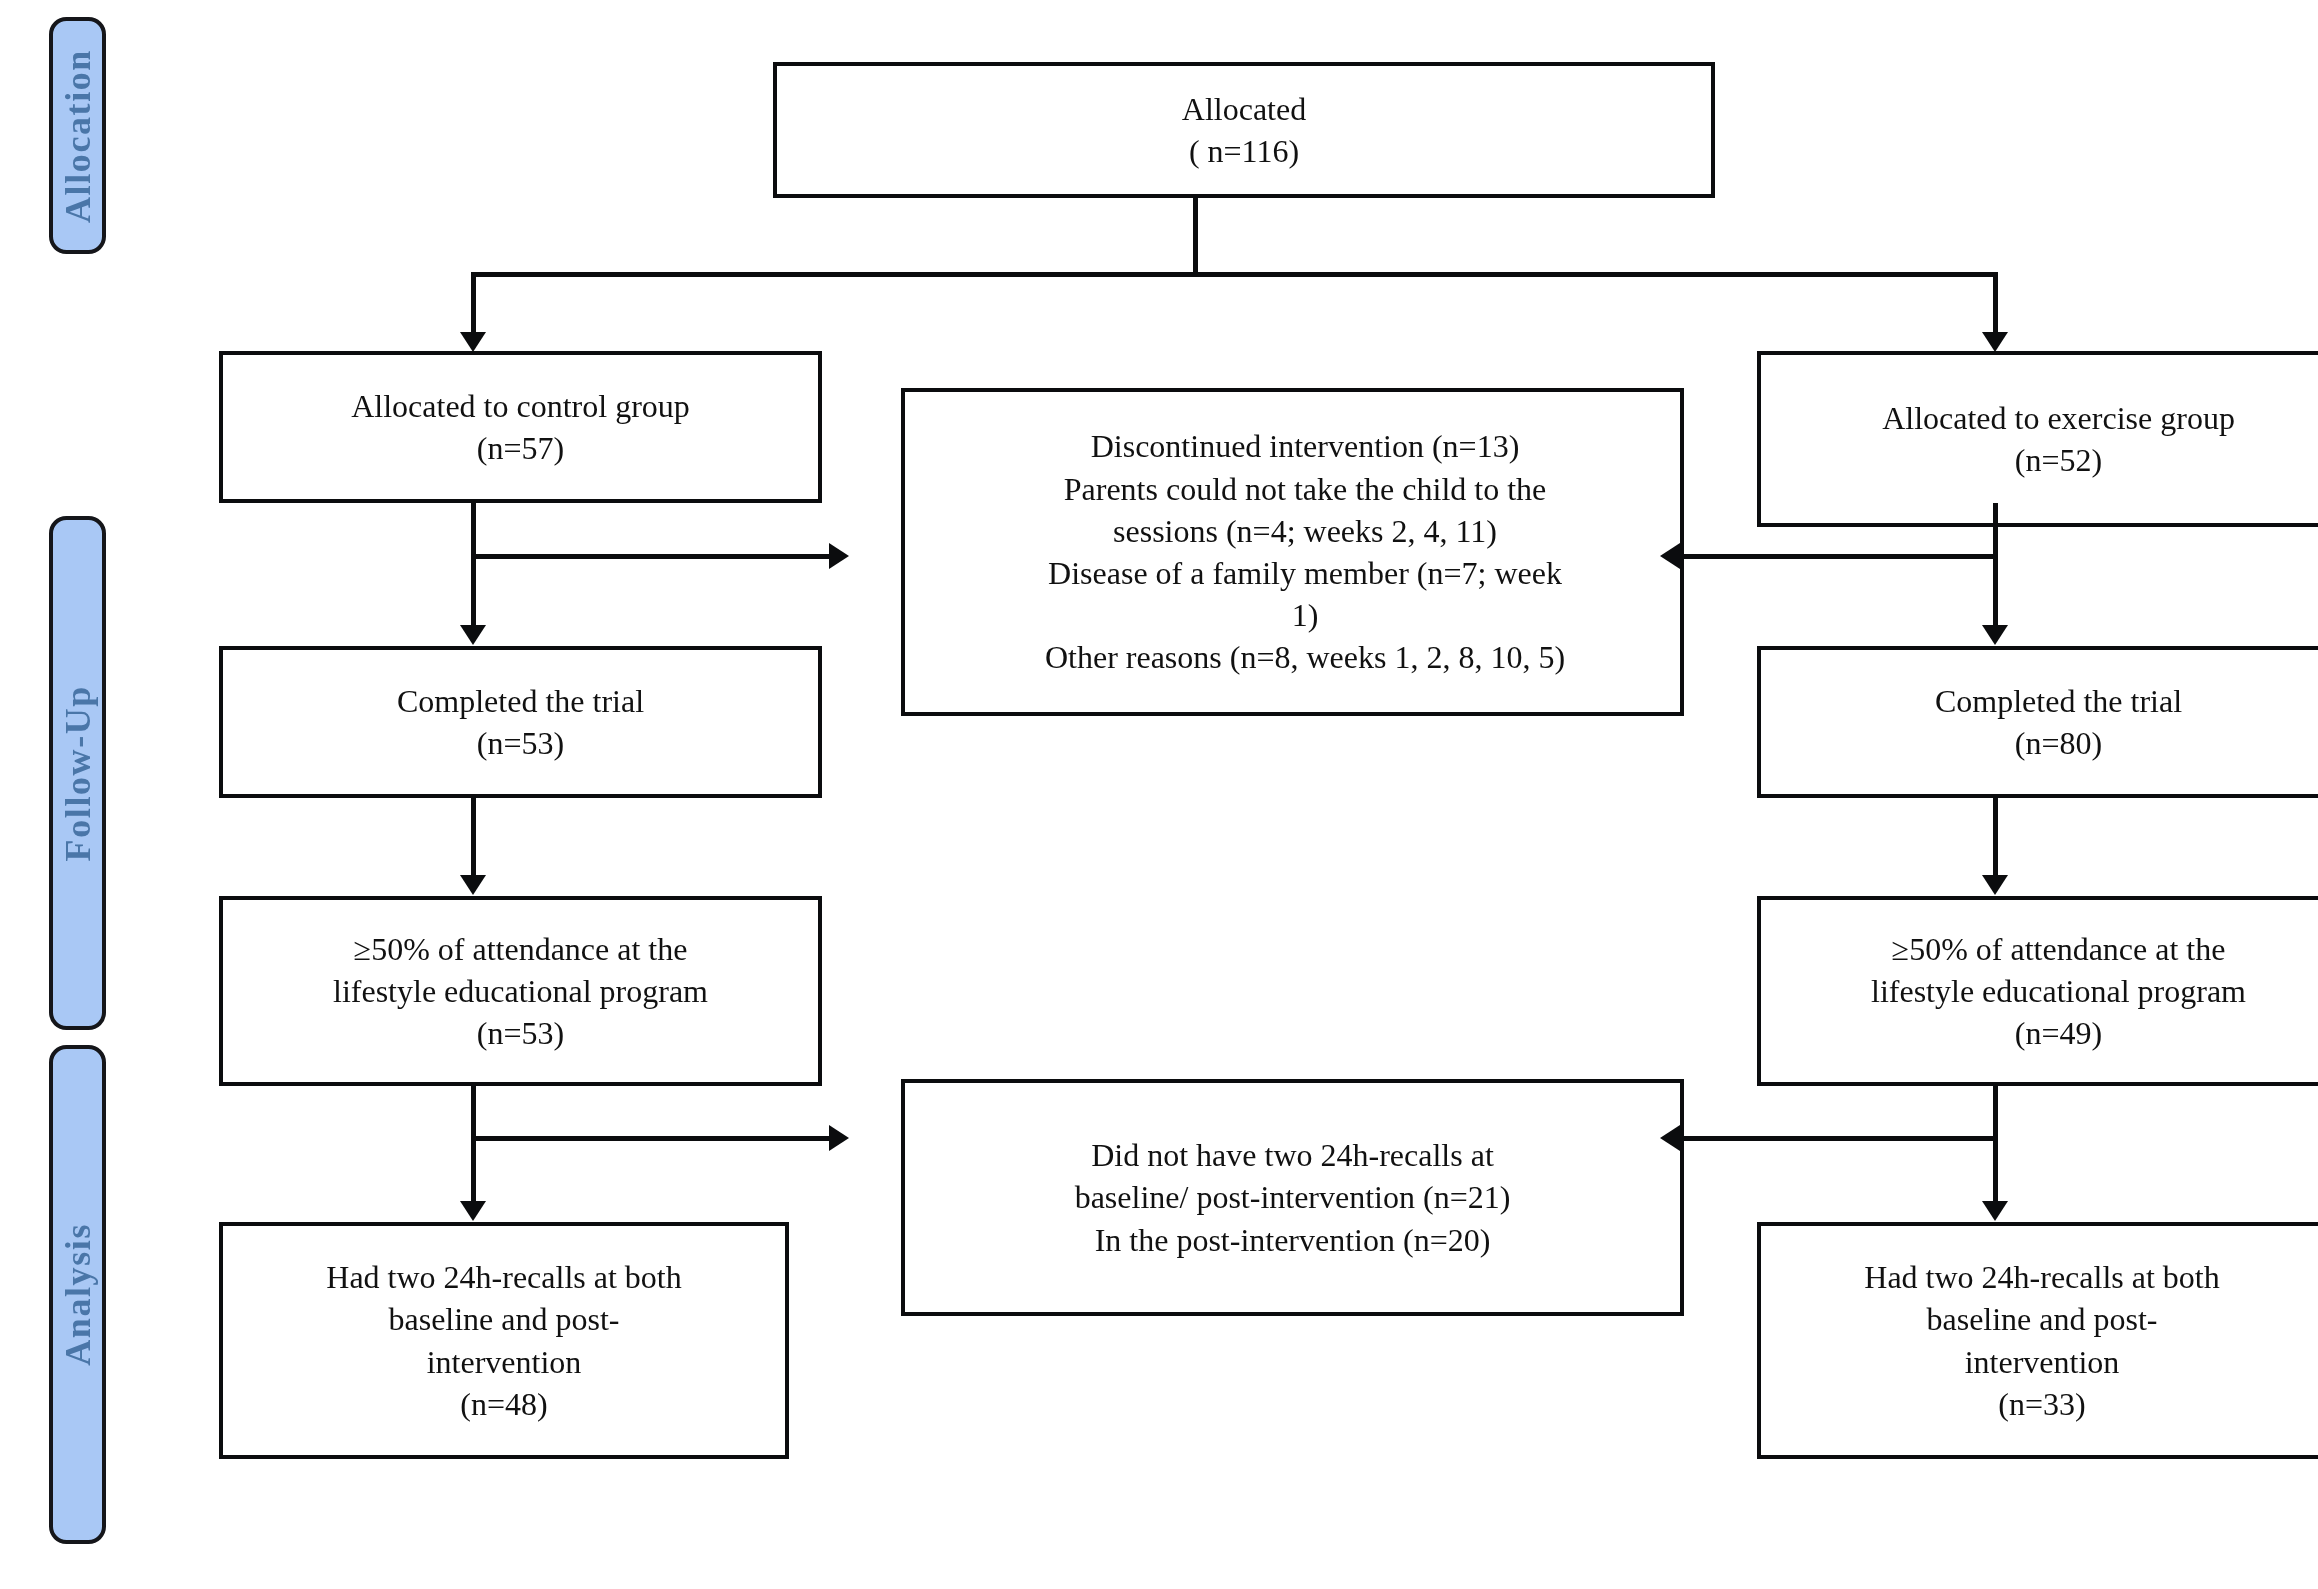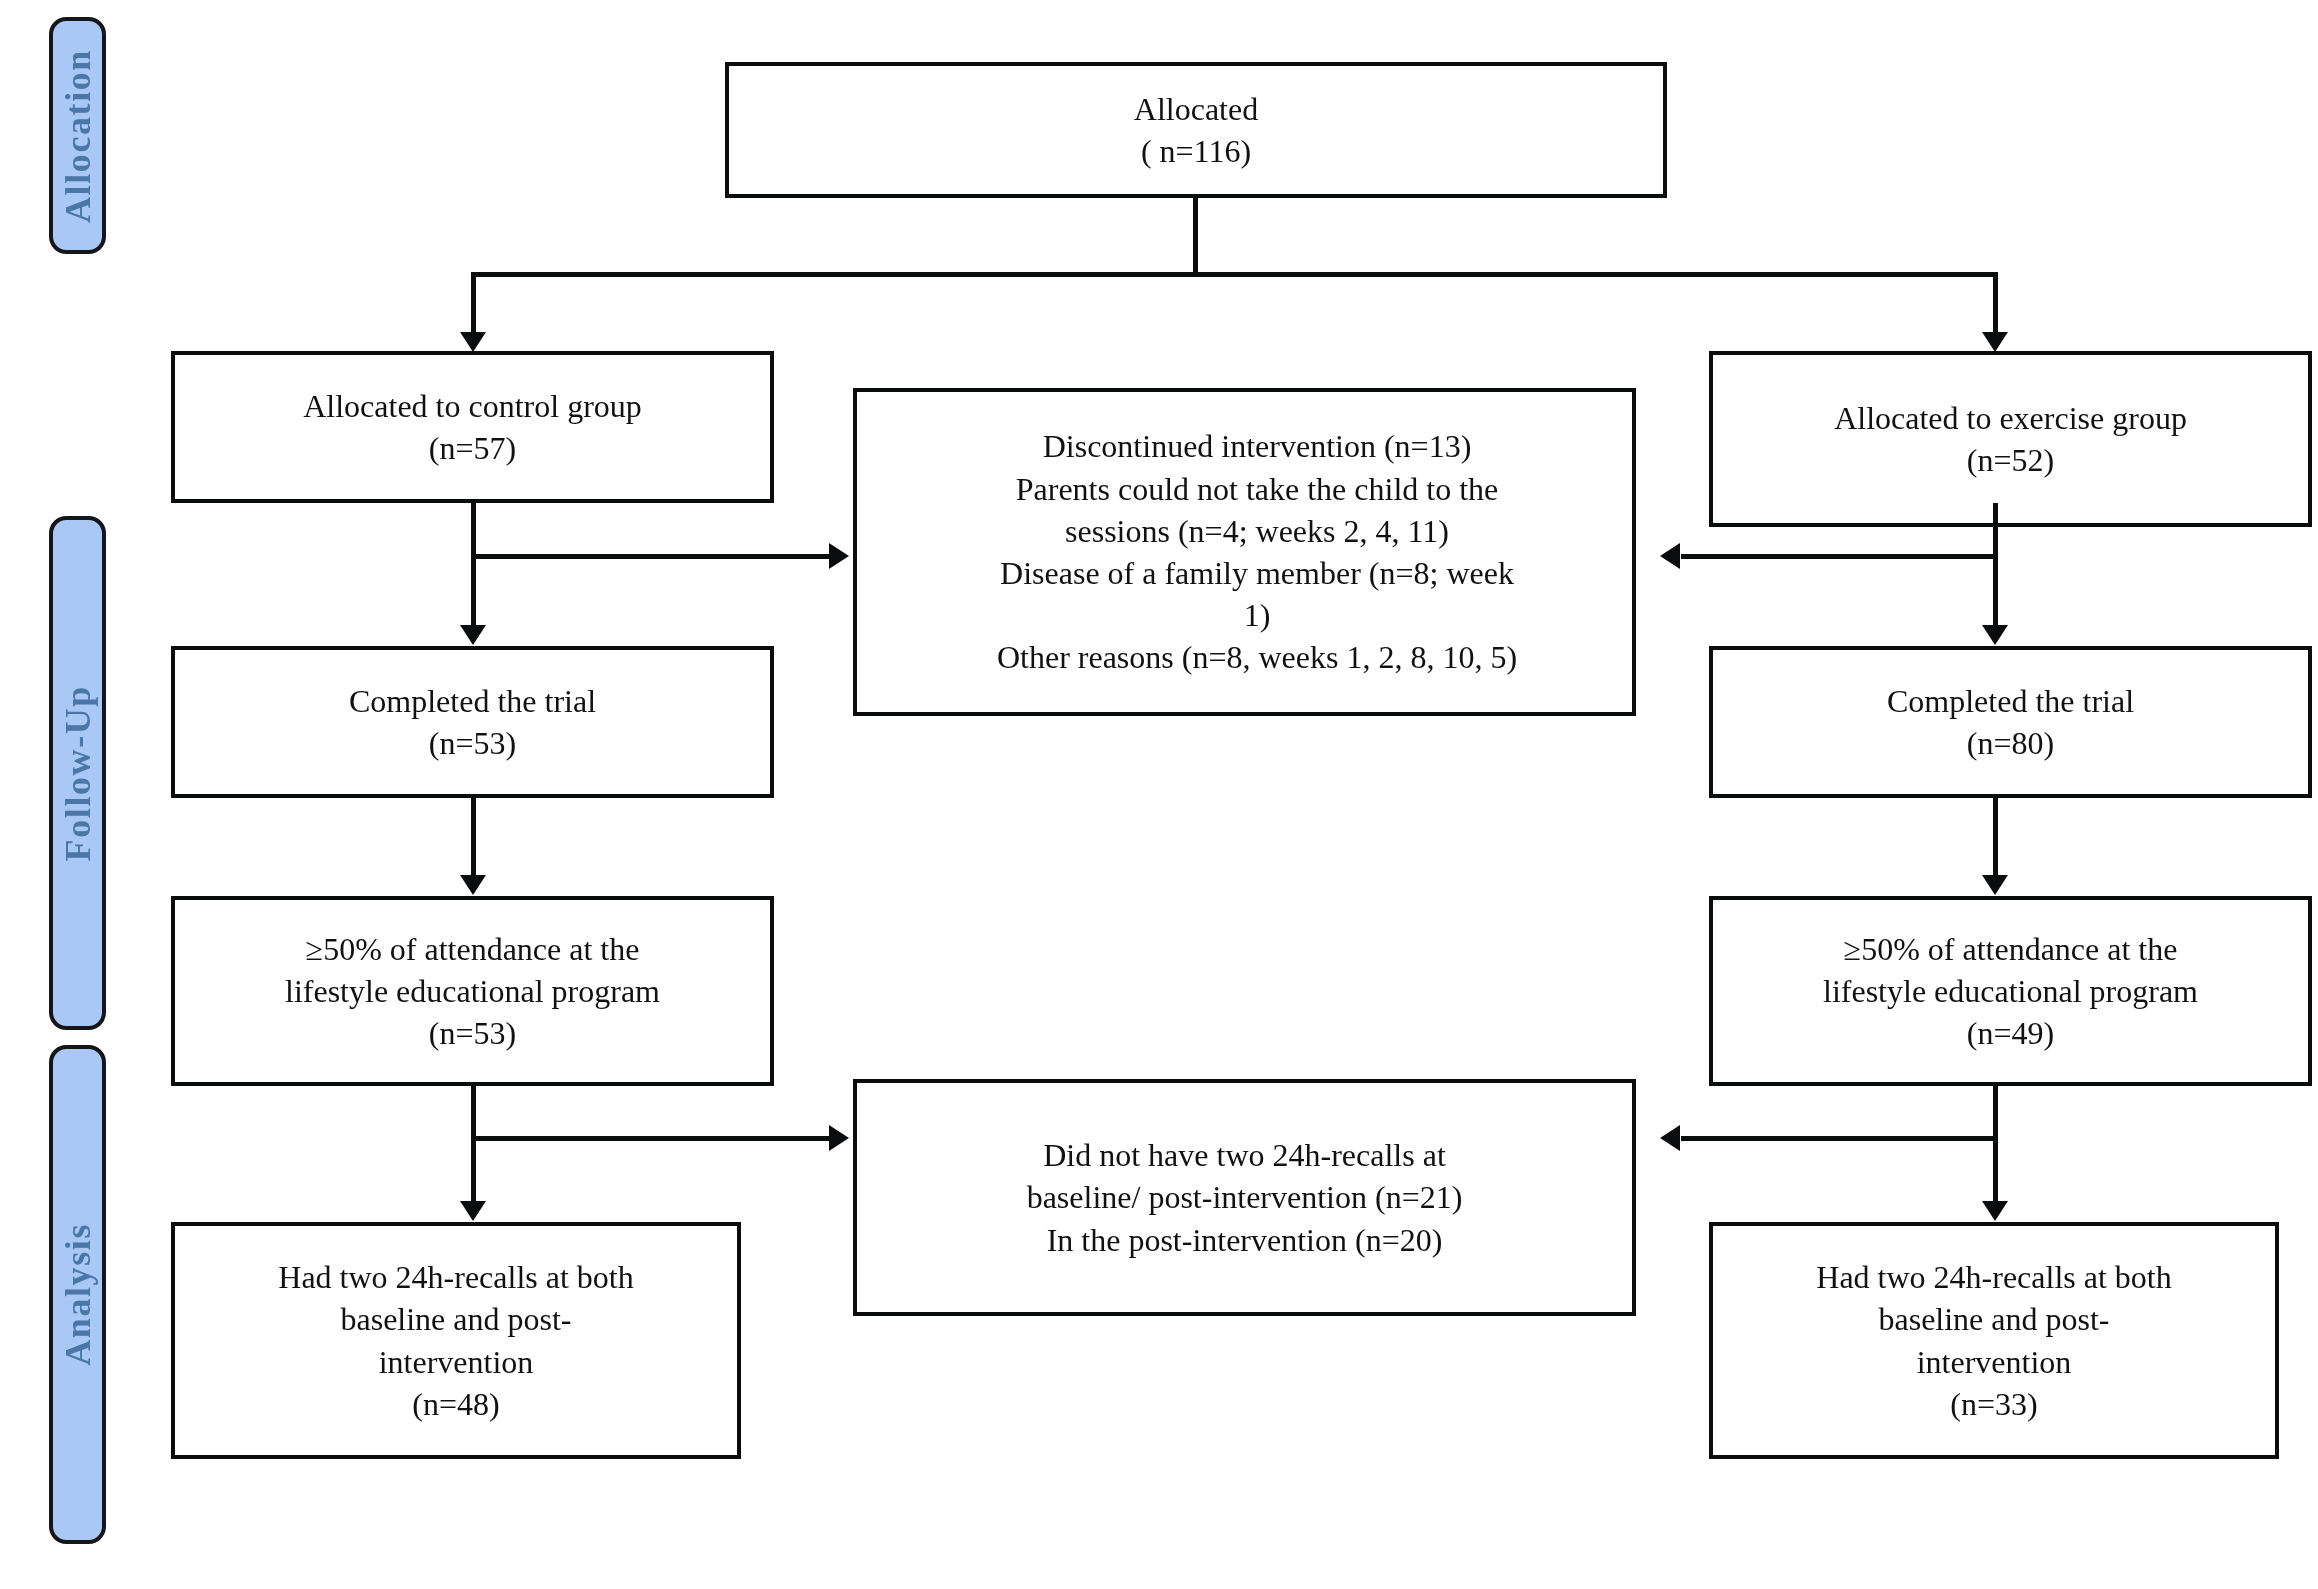--- a/index.html
+++ b/index.html
@@ -47,20 +47,21 @@
     background: #ffffff;
     border: 4px solid #0b0c0e;
     display: flex;
     align-items: center;
     justify-content: center;
     text-align: center;
     color: #111111;
     font-size: 32px;
     line-height: 1.32;
     padding: 6.3px 11px;
+    margin-left: 48px;
   }
   .node .lines { width: 100%; }
   .node .ln { display: block; white-space: nowrap; }
 
   
   .seg {
     position: absolute;
     background: #0b0c0e;
   }
   .seg.v { width: 4.7px; }
@@ -131,21 +132,21 @@
       <span class="ln">Allocated to exercise group</span>
       <span class="ln">(n=52)</span>
     </span>
   </div>
 
   <div class="node" style="left:853px; top:388px; width:783px; height:328px; font-size:32px;padding-left:36px;">
     <span class="lines">
       <span class="ln">Discontinued intervention (n=13)</span>
       <span class="ln">Parents could not take the child to the</span>
       <span class="ln">sessions (n=4; weeks 2, 4, 11)</span>
-      <span class="ln">Disease of a family member (n=8; week</span>
+      <span class="ln">Disease of a family member (n=7; week</span>
       <span class="ln">1)</span>
       <span class="ln">Other reasons (n=8, weeks 1, 2, 8, 10, 5)</span>
     </span>
   </div>
 
   <div class="seg v" style="left:471px; top:503px; height:127px;"></div>
   <div class="seg h" style="left:471px; top:554px; width:358px;"></div>
   <div class="arrow-right" style="left:829px; top:543px;"></div>
   <div class="arrow-down" style="left:460px; top:625px;"></div>
 

